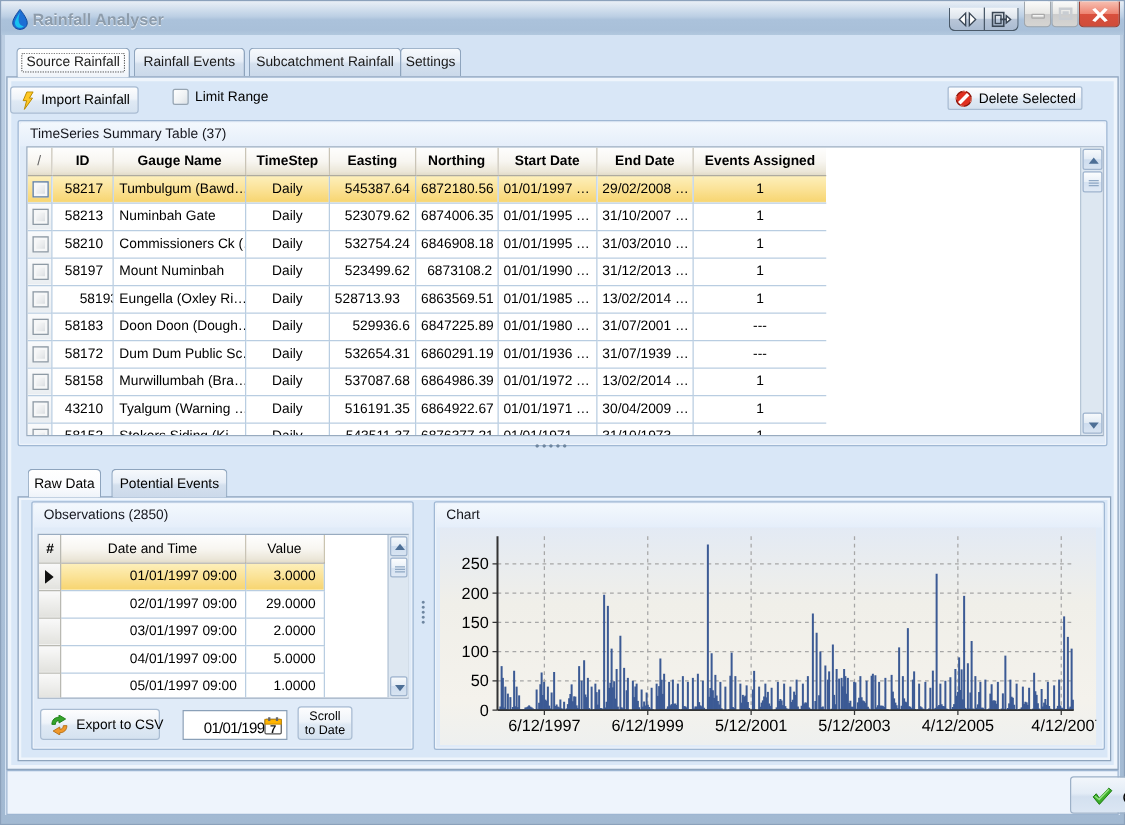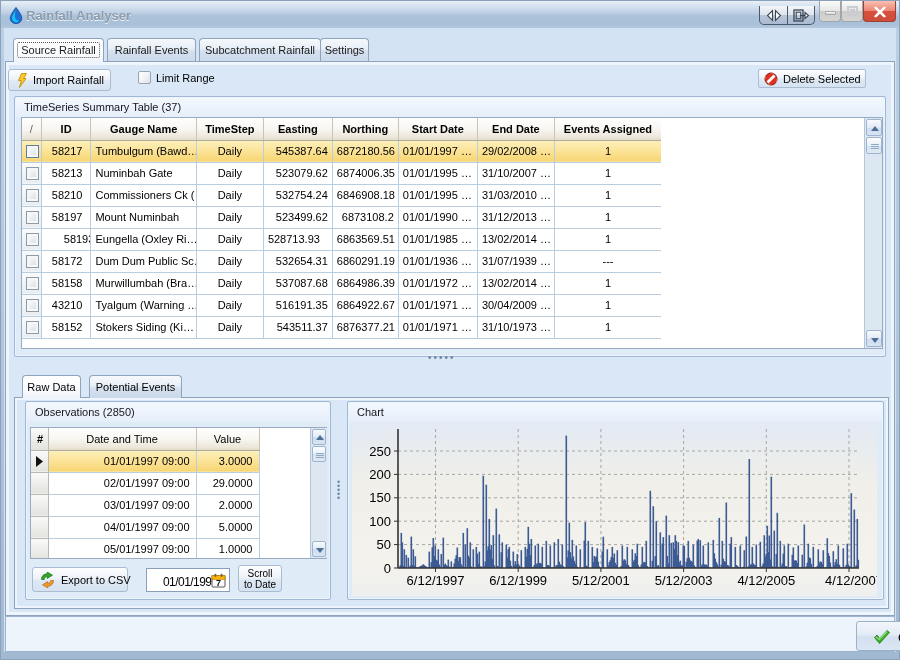--- a/index.html
+++ b/index.html
@@ -234,20 +234,31 @@
 <tr>
           <td class="chk-cell" style="text-align:center;"><span class="checkbox"></span></td>
           <td style="text-align:center;padding-right:8px;padding-left:22px;">58193</td>
           <td>Eungella (Oxley Ri…</td>
           <td style="text-align:center;">Daily</td>
           <td style="text-align:left;">528713.93</td>
           <td style="text-align:right;">6863569.51</td>
           <td>01/01/1985 …</td>
           <td>13/02/2014 …</td>
           <td style="text-align:center;border-right:none;">1</td>
+        </tr>
+<tr>
+          <td class="chk-cell" style="text-align:center;"><span class="checkbox"></span></td>
+          <td style="text-align:right;padding-right:8px;">58183</td>
+          <td>Doon Doon (Dough…</td>
+          <td style="text-align:center;">Daily</td>
+          <td style="text-align:right;">529936.6</td>
+          <td style="text-align:right;">6847225.89</td>
+          <td>01/01/1980 …</td>
+          <td>31/07/2001 …</td>
+          <td style="text-align:center;border-right:none;">---</td>
         </tr>
 <tr>
           <td class="chk-cell" style="text-align:center;"><span class="checkbox"></span></td>
           <td style="text-align:right;padding-right:8px;">58172</td>
           <td>Dum Dum Public Sc…</td>
           <td style="text-align:center;">Daily</td>
           <td style="text-align:right;">532654.31</td>
           <td style="text-align:right;">6860291.19</td>
           <td>01/01/1936 …</td>
           <td>31/07/1939 …</td>

